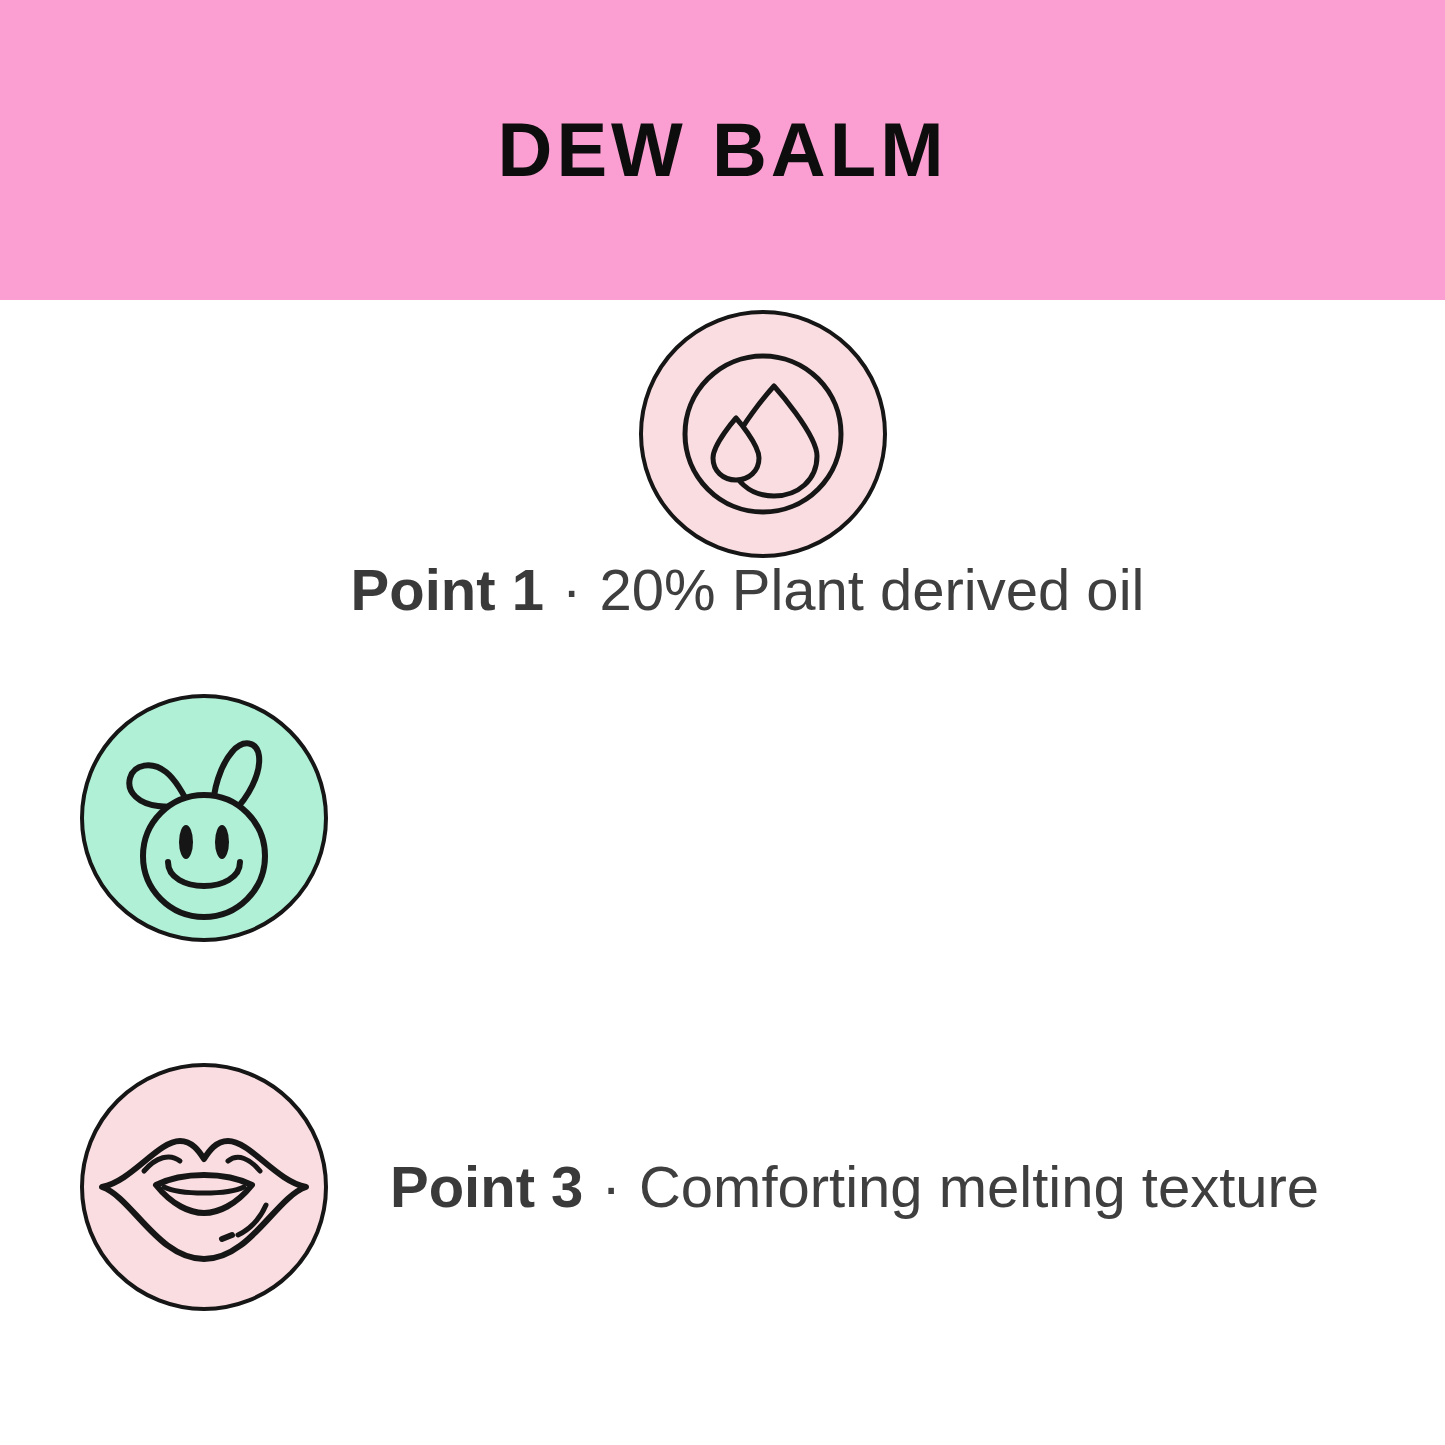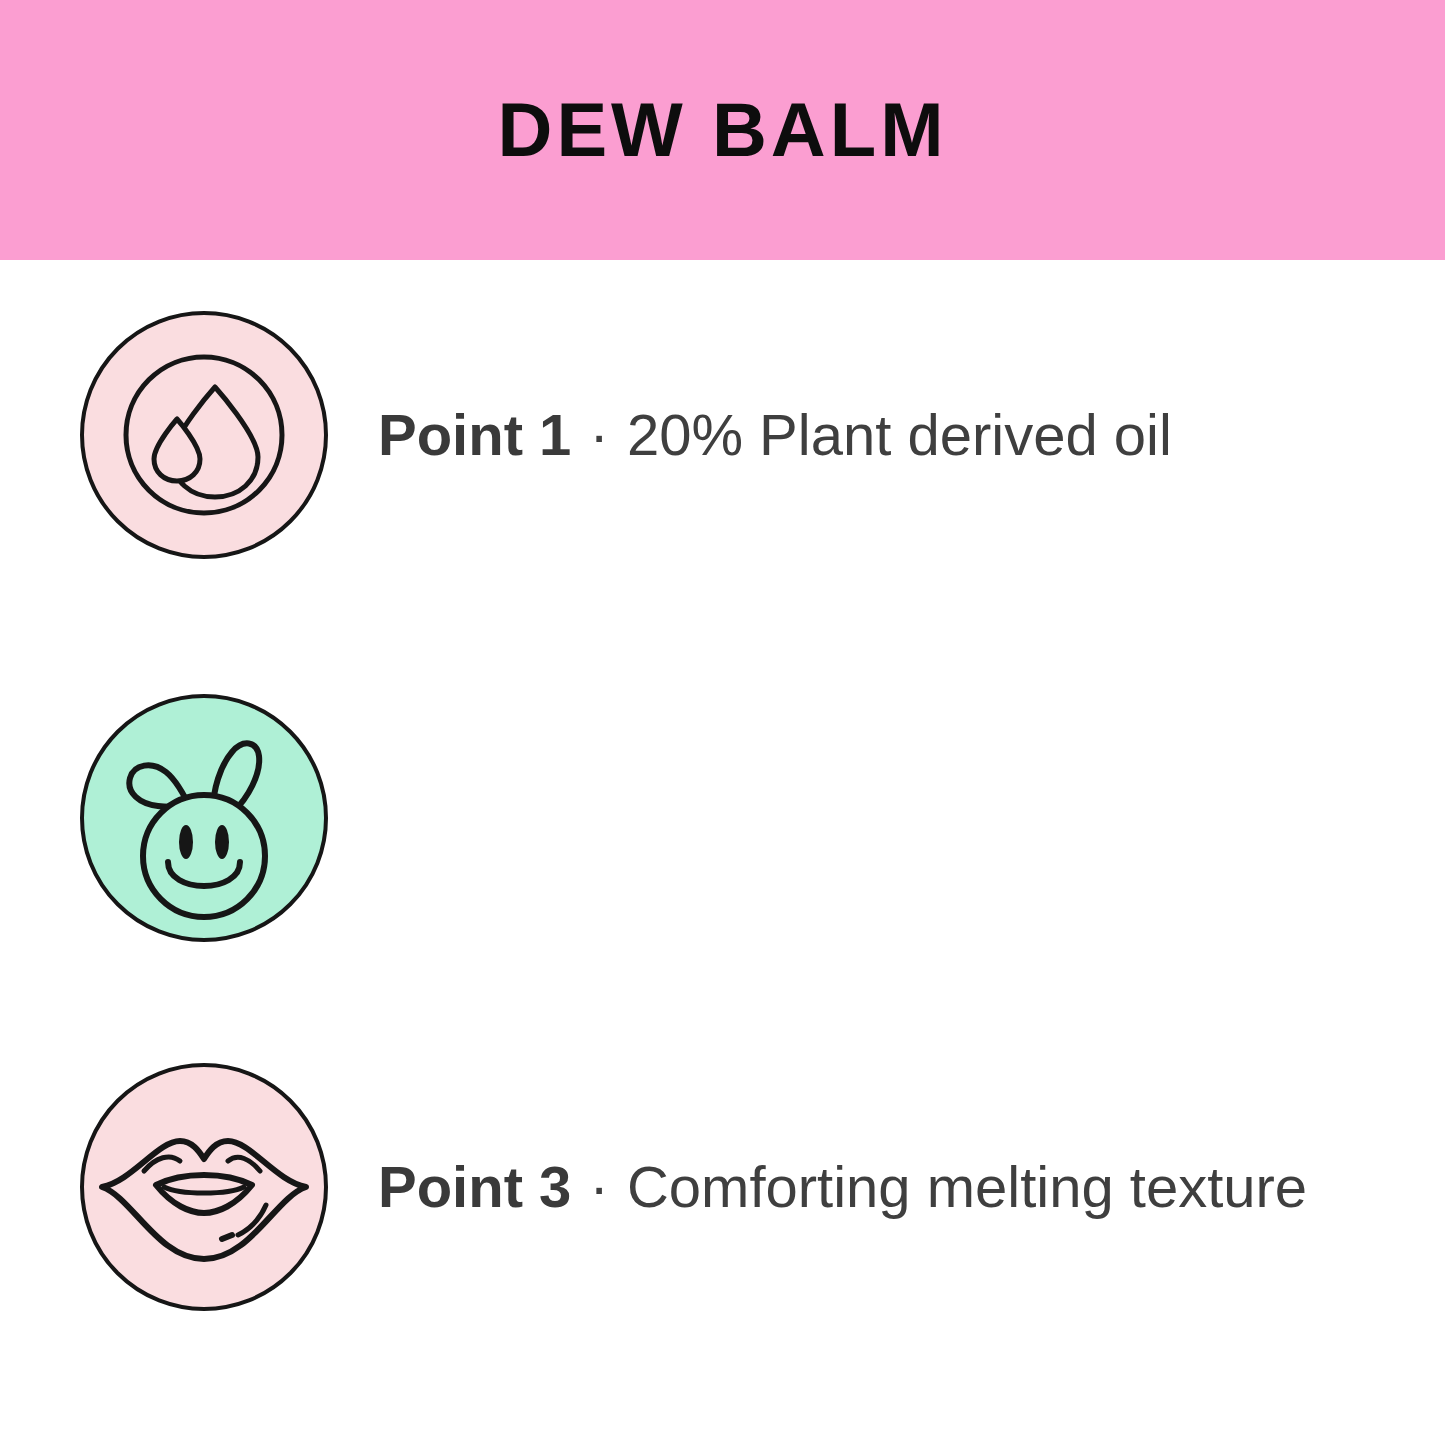--- a/index.html
+++ b/index.html
@@ -14,21 +14,21 @@
     overflow: hidden;
     position: relative;
   }
 
   
   .header-banner {
     position: absolute;
     top: 0;
     left: 0;
     width: 1445px;
-    height: 260px;
+    height: 300px;
     background: #fb9ed1;
     display: flex;
     align-items: center;
     justify-content: center;
     box-sizing: border-box;
   }
   .header-title {
     font-size: 76px;
     font-weight: 700;
     color: #0d0d0d;
@@ -49,23 +49,23 @@
   }
 
   .point-row {
     position: absolute;
     left: 0;
     width: 1445px;
     height: 250px;
     display: flex;
     align-items: center;
   }
-  .point-row.row-0 { top: 70px; }
+  .point-row.row-0 { top: 70px; flex-direction: column; }
   .point-row.row-1 { top: 453px; }
-  .point-row.row-2 { top: 822px; }
+  .point-row.row-2 { top: 822px; gap: 12px; }
 
   .point-icon-wrap {
     position: relative;
     width: 248px;
     height: 248px;
     margin-left: 80px;
     flex: none;
   }
   .point-icon-circle {
     position: absolute;

